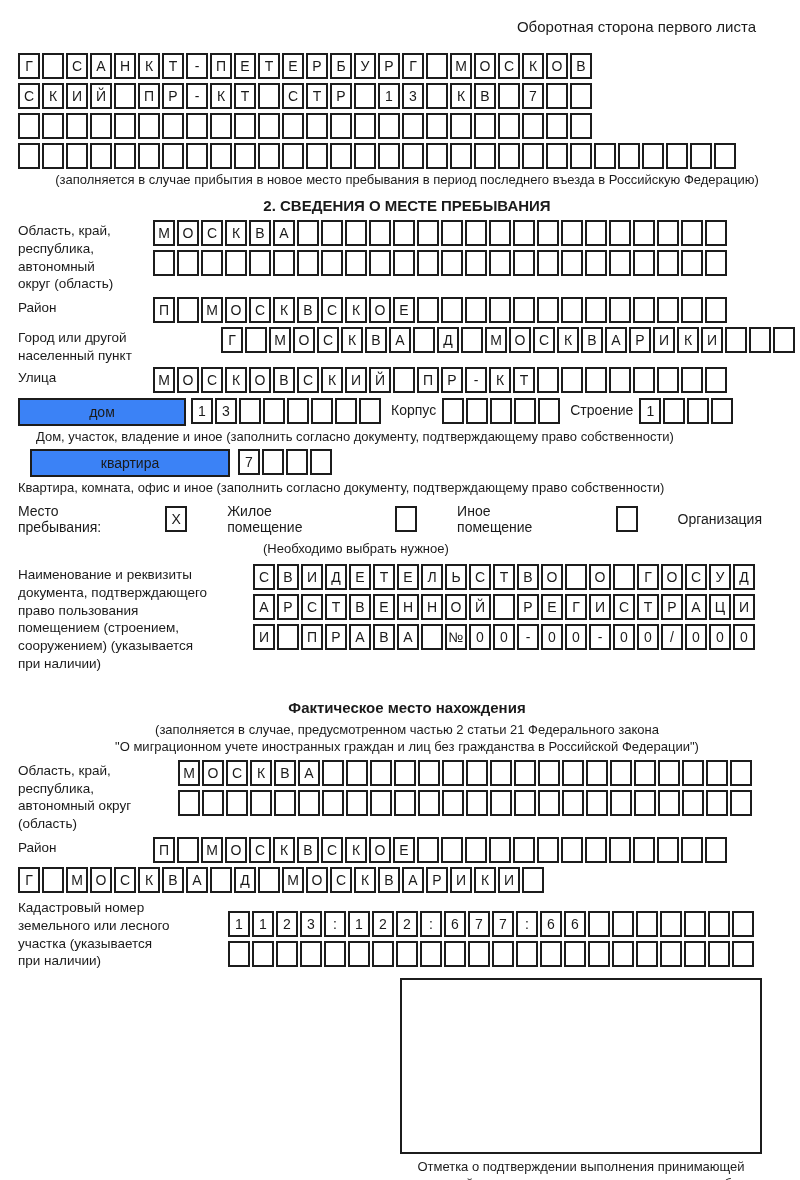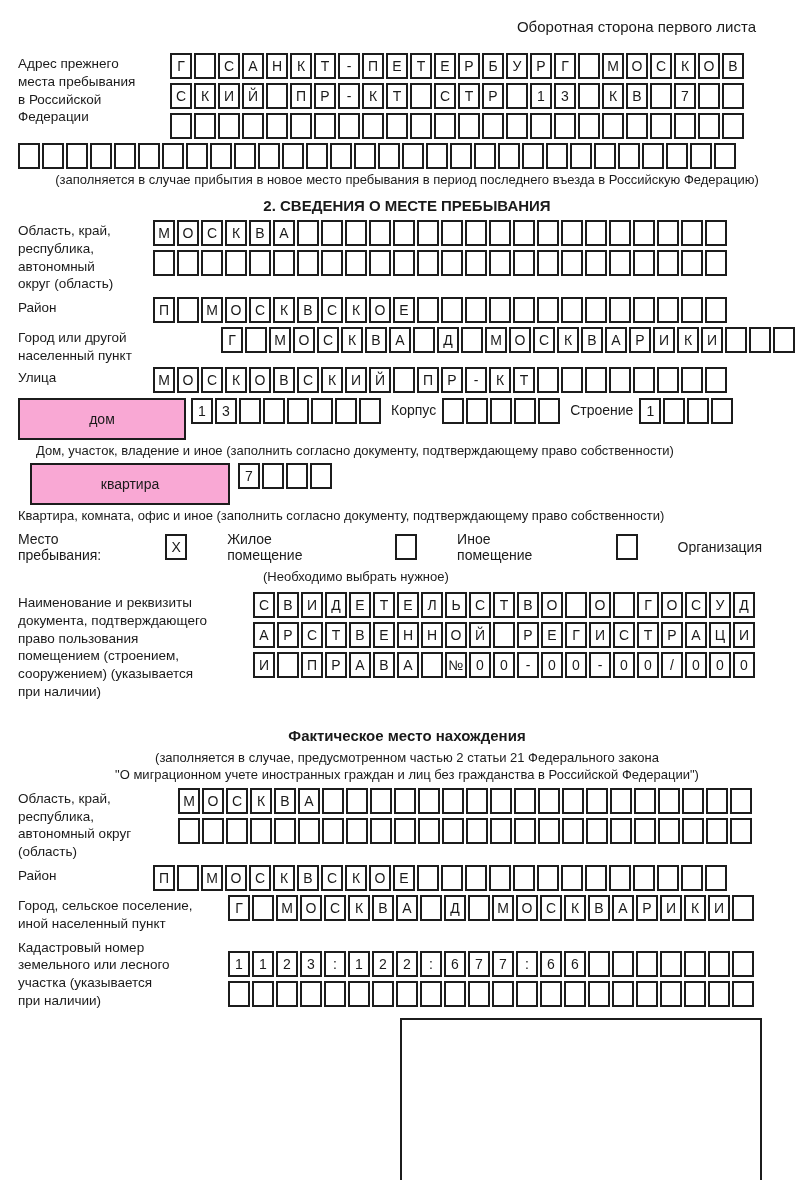--- a/index.html
+++ b/index.html
@@ -29,23 +29,23 @@
     font-size:14px; background:#fff;
   }
   .fullrow { margin-top:4px; }
 
   .caption { font-size:13px; margin-top:3px; }
   .center { text-align:center; }
 
   .sec-title { text-align:center; font-weight:bold; font-size:15px; margin-top:10px; }
 
   .widebox {
-    border:2px solid #1c1c1c; height:42px;
+    border:2px solid #1c1c1c; height:28px;
     display:flex; align-items:center; justify-content:center;
-    font-size:14px; flex:0 0 auto; background:#f9a8d4;
+    font-size:14px; flex:0 0 auto; background:#3b82f6;
   }
   .inline-lbl { font-size:14px; padding:4px 6px 0 10px; white-space:nowrap; }
 
   .stayrow { align-items:center; margin-top:8px;gap:30px; }
   .stay-lbl { font-size:14px; margin-right:10px; }
   .chk {
     width:22px; height:26px; border:2px solid #1c1c1c;
     display:inline-flex; align-items:center; justify-content:center;
     font-size:14px; flex:0 0 auto; margin-right:10px; background:#fff;
   }
@@ -65,26 +65,20 @@
   }
 </style>
 </head>
 <body>
 
 <div class="page">
 
   <div class="hdr-note">Оборотная сторона первого листа</div>
 
   <div class="frow" style="margin-top:18px;">
-    <div class="lblcol w152">
-      <div>Адрес прежнего</div>
-      <div>места пребывания</div>
-      <div>в Российской</div>
-      <div>Федерации</div>
-    </div>
     <div class="cellcol">
       <div class="cellrow">
           <span class="cell">Г</span>
           <span class="cell"></span>
           <span class="cell">С</span>
           <span class="cell">А</span>
           <span class="cell">Н</span>
           <span class="cell">К</span>
           <span class="cell">Т</span>
           <span class="cell">-</span>
@@ -576,24 +570,20 @@
         <span class="cell"></span>
         <span class="cell"></span>
         <span class="cell"></span>
         <span class="cell"></span>
         <span class="cell"></span>
         <span class="cell"></span>
       </div>
   </div>
 
   <div class="frow" style="margin-top:4px;">
-    <div class="lblcol w210">
-      <div>Город, сельское поселение,</div>
-      <div>иной населенный пункт</div>
-    </div>
     <div class="cellrow">
         <span class="cell">Г</span>
         <span class="cell"></span>
         <span class="cell">М</span>
         <span class="cell">О</span>
         <span class="cell">С</span>
         <span class="cell">К</span>
         <span class="cell">В</span>
         <span class="cell">А</span>
         <span class="cell"></span>

